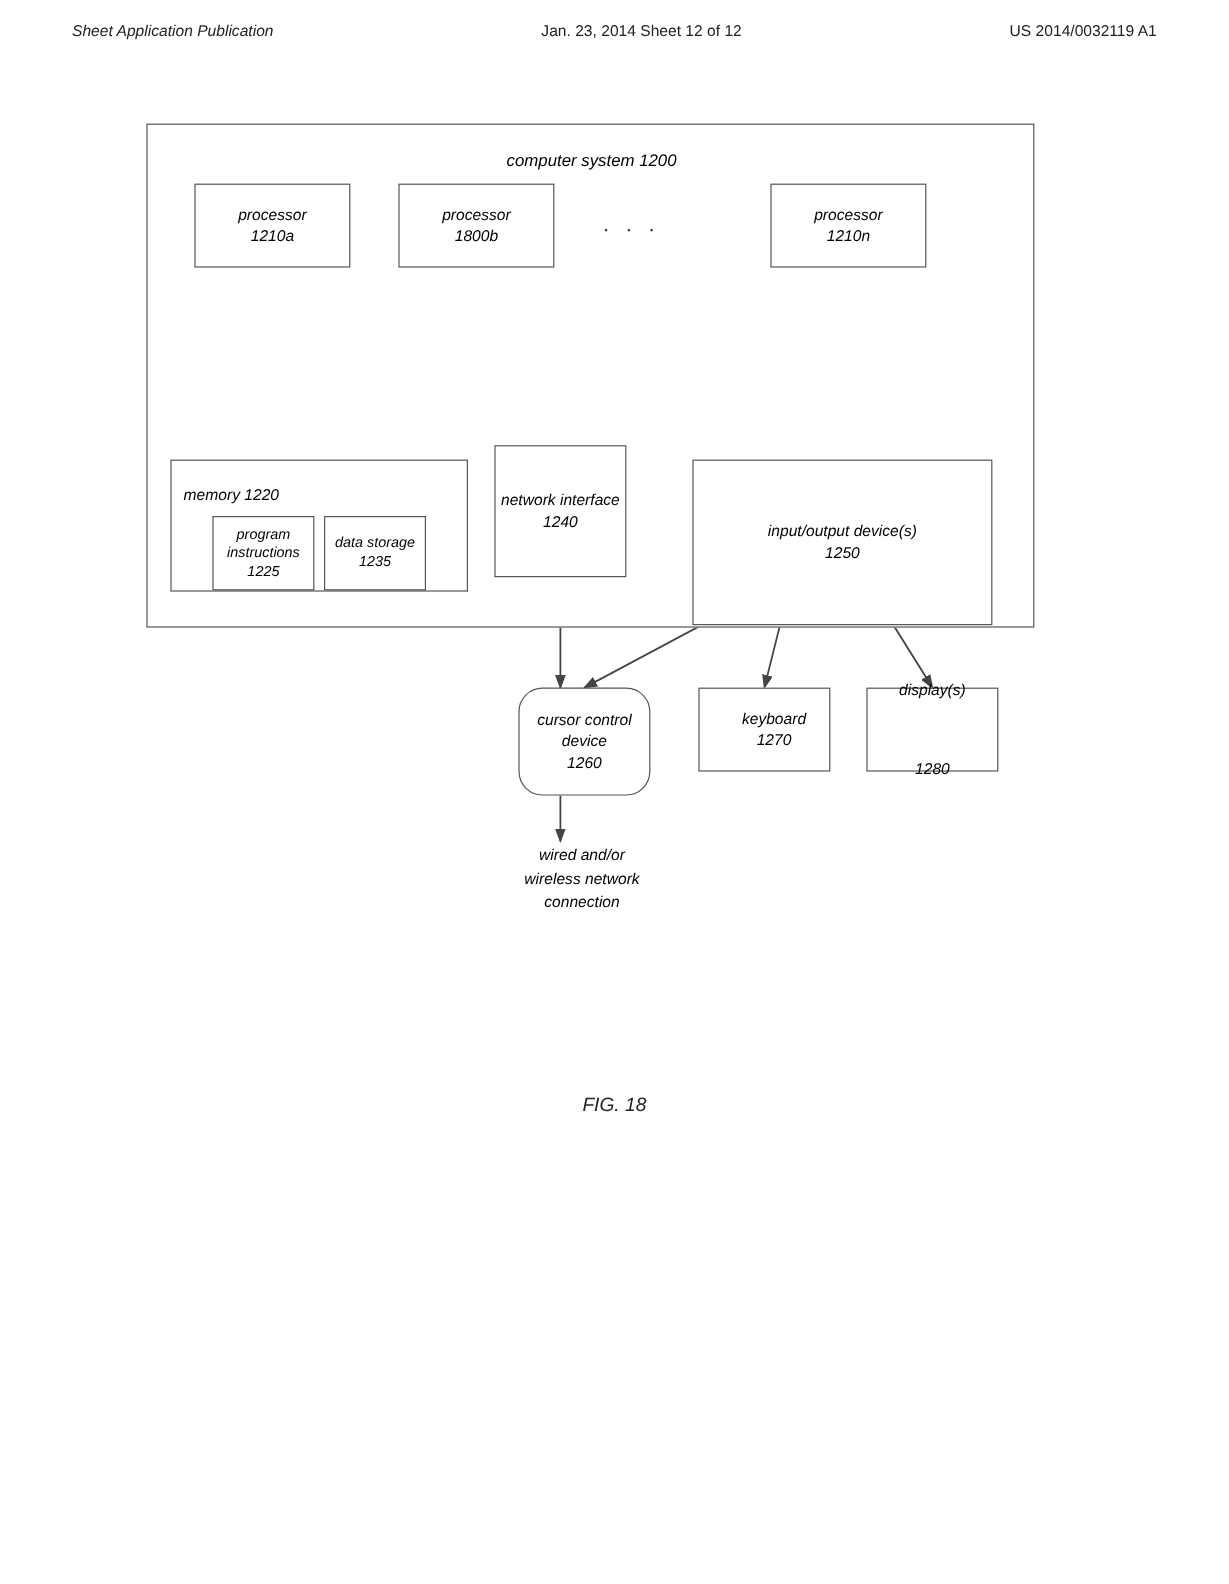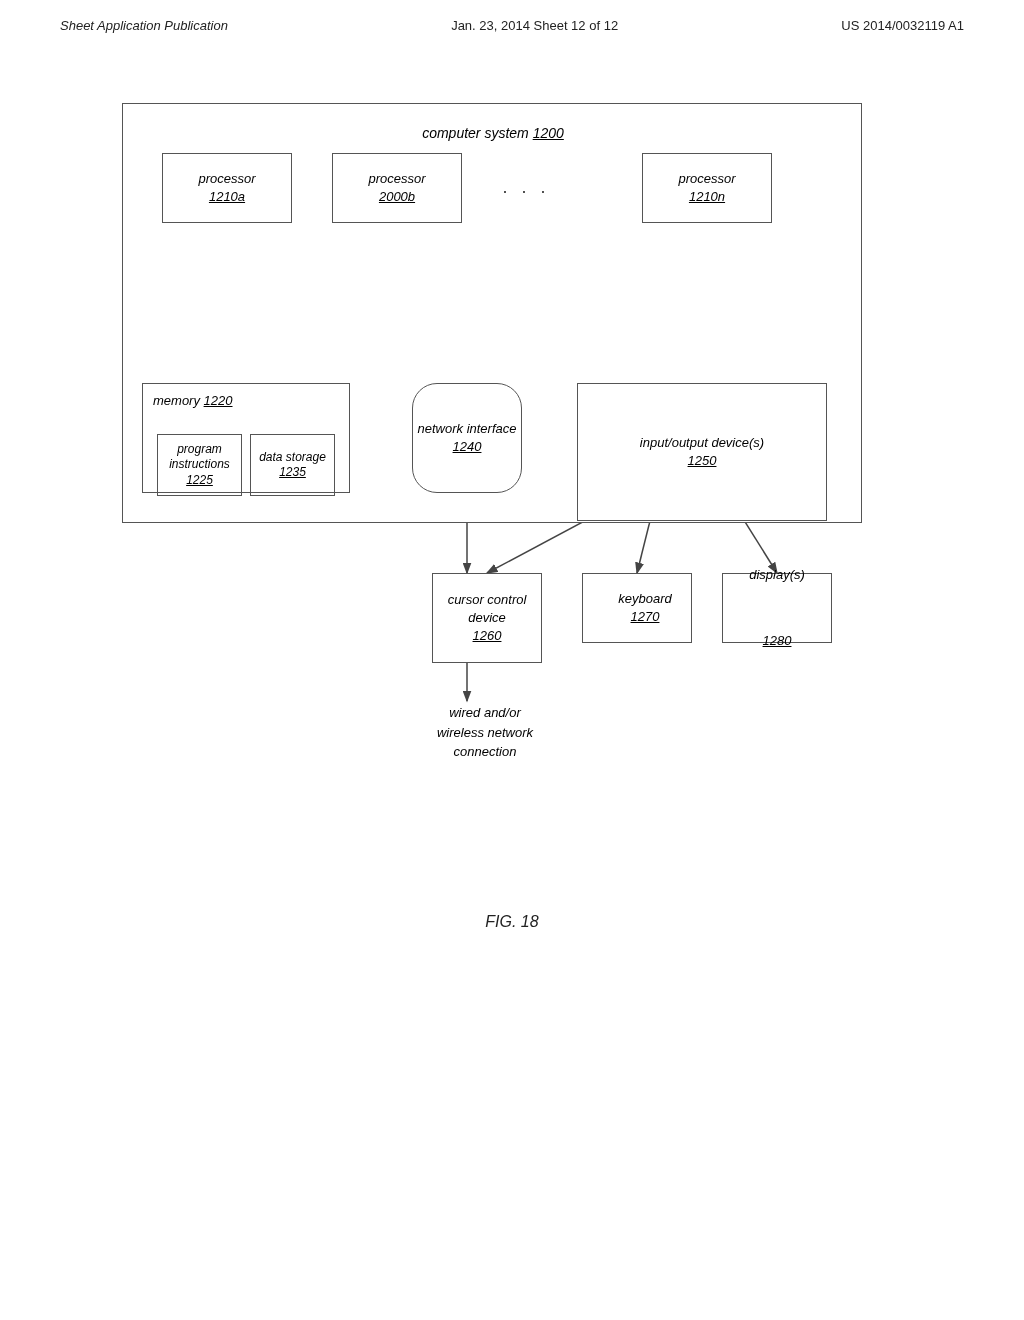--- a/index.html
+++ b/index.html
@@ -40,21 +40,21 @@
       font-style: italic;
       font-size: 13px;
       line-height: 1.4;
       display: flex;
       flex-direction: column;
       align-items: center;
       justify-content: center;
     }
 
     .box .label { font-style: italic; }
-    .box .num { text-decoration: underline; }
+    .box .num { }
 
     
     .box-computer-system {
       left: 20px;
       top: 20px;
       width: 740px;
       height: 420px;
       border: 1.5px solid #555;
     }
     .box-computer-system-title {
@@ -102,25 +102,24 @@
       left: 40px;
       top: 190px;
       width: 680px;
       height: 60px;
     }
 
     
     .box-memory {
       left: 40px;
       top: 300px;
-      width: 208px;
+      width: 248px;
       height: 110px;
-      justify-content: flex-start;
+      justify-content: flex-end;
       padding-top: 8px;
-      gap: 16px;
     }
     .memory-title {
       font-style: italic;
       font-size: 13px;
       margin-bottom: 4px;
       align-self: flex-start;
       padding-left: 10px;
     }
 
     
@@ -139,40 +138,40 @@
       justify-content: center;
       font-style: italic;
       font-size: 12px;
       text-align: center;
       line-height: 1.3;
     }
 
     
     .box-network {
       left: 310px;
-      top: 300px;
+      top: 288px;
       width: 110px;
       height: 110px;
-      border-radius: 25px;
     }
 
     
     .box-io-devices {
       left: 475px;
       top: 300px;
       width: 250px;
       height: 138px;
     }
 
     
     .box-cursor {
       left: 330px;
       top: 490px;
       width: 110px;
       height: 90px;
+      border-radius: 20px;
     }
     .box-keyboard {
       left: 480px;
       top: 490px;
       width: 110px;
       height: 70px;
       padding-left: 16px;
     }
     .box-displays {
       left: 620px;
@@ -277,21 +276,21 @@
     </div>
   </div>
 
   <div class="box box-proc-a">
     <span class="label">processor</span>
     <span class="num">1210a</span>
   </div>
 
   <div class="box box-proc-b">
     <span class="label">processor</span>
-    <span class="num">2000b</span>
+    <span class="num">1800b</span>
   </div>
 
   <div class="dots">· · ·</div>
 
   <div class="box box-proc-n">
     <span class="label">processor</span>
     <span class="num">1210n</span>
   </div>
 
 

